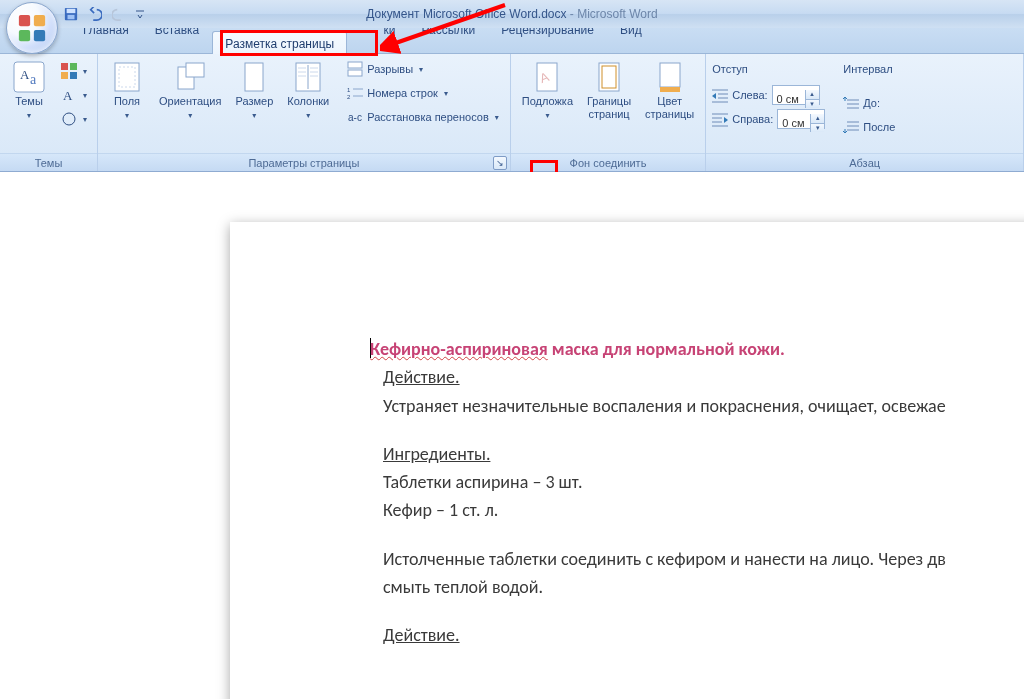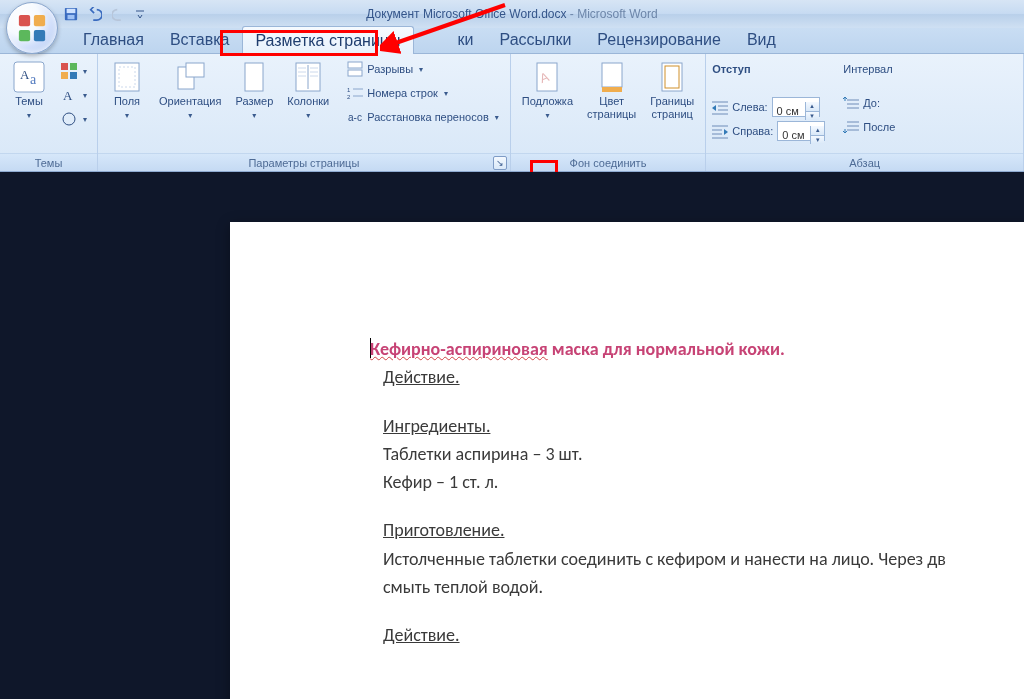--- a/index.html
+++ b/index.html
@@ -14,22 +14,22 @@
 
   
   .office-btn{position:absolute;top:2px;left:6px;width:52px;height:52px;border-radius:50%;
     background:radial-gradient(circle at 30% 30%,#fff 0%,#f5f9fe 35%,#d0defb 60%,#adc6ec 100%);
     border:1px solid #8aa6cc;box-shadow:inset 0 0 6px rgba(255,255,255,.9),0 2px 4px rgba(0,0,0,.25);
     z-index:20;display:flex;align-items:center;justify-content:center}
   .office-btn svg{width:30px;height:30px}
 
   
   .tabstrip{height:26px;background:linear-gradient(#c9ddf3,#bdd5ef);display:flex;align-items:flex-end;padding-left:70px;gap:0;border-bottom:1px solid #9bb6d8}
-  .tab{padding:5px 12px 4px;font-size:16px;color:#2e4e82;border:1px solid transparent;border-bottom:none;border-radius:3px 3px 0 0;cursor:default}
-  .tab.active{background:linear-gradient(#f5faff,#e7f1fc);border-color:#9bb6d8;position:relative;top:1px;color:#1f3d6e}
+  .tab{padding:5px 12px 16px;font-size:12px;color:#2e4e82;border:1px solid transparent;border-bottom:none;border-radius:3px 3px 0 0;cursor:default}
+  .tab.active{background:linear-gradient(#f5faff,#e7f1fc);border-color:#9bb6d8;position:relative;top:14px;color:#1f3d6e}
 
   
   .ribbon{height:118px;background:linear-gradient(#e9f2fc,#d9e8f8 90%,#c9ddf3);display:flex;border-bottom:1px solid #8fabd1;position:relative}
   .group{display:flex;flex-direction:column;padding:4px 6px 0;border-right:1px solid #b9cfeb;height:100%}
   .group .body{flex:1;display:flex;align-items:flex-start;gap:4px}
   .group .label{height:18px;line-height:18px;font-size:11px;color:#4e6b95;text-align:center;background:linear-gradient(#d6e7fa,#c5daf3);margin:0 -6px 0 -6px;border-top:1px solid #c2d7ef;position:relative}
   .group .label .launcher{position:absolute;right:3px;top:2px;width:14px;height:14px;border:1px solid #7f9cc6;background:linear-gradient(#f4f9ff,#d9e8f8);border-radius:2px;display:flex;align-items:center;justify-content:center;font-size:9px;color:#3a5b8e}
 
   .big-btn{display:flex;flex-direction:column;align-items:center;justify-content:flex-start;gap:2px;min-width:46px;padding:2px 4px;border:1px solid transparent;border-radius:3px}
   .big-btn .ico{width:32px;height:32px;display:flex;align-items:center;justify-content:center}
@@ -47,21 +47,21 @@
   .num-input .spin{width:14px;display:flex;flex-direction:column;border-left:1px solid #9bb6d8}
   .num-input .spin div{height:9px;line-height:8px;text-align:center;font-size:7px;color:#3a5b8e;background:linear-gradient(#f4f9ff,#d9e8f8)}
   .num-input .spin div+div{border-top:1px solid #9bb6d8}
 
   
   .annot{position:absolute;pointer-events:none}
   .red-box{border:3px solid #ff0000}
   .arrow-svg{position:absolute;pointer-events:none}
 
   
-  .workspace{position:absolute;top:172px;bottom:0;left:0;right:0;background:#0f172a;overflow:hidden}
+  .workspace{position:absolute;top:172px;bottom:0;left:0;right:0;background:#ffffff;overflow:hidden}
   .page{position:absolute;left:230px;top:50px;width:860px;height:1100px;background:#fff;box-shadow:0 3px 12px rgba(0,0,0,.35);padding:115px 80px 50px 140px;font-family:Calibri,Arial,sans-serif;font-size:18px;color:#3a3a3a;line-height:1.35}
   .page h2{margin:0 0 4px;font-size:18px;font-weight:bold}
   .page h2.berry{color:#c74375}
   .page h2.berry .wavy{text-decoration:underline wavy #d04444;text-decoration-thickness:1px}
   .page .u{text-decoration:underline}
   .page p{margin:0 13px 4px}
   .page .gap{height:20px}
   
   .text-cursor{display:inline-block;border-left:1.5px solid #000;height:20px;vertical-align:-3px;margin-right:-1px}
 
@@ -279,45 +279,45 @@
             </svg>
           </div>
         <div class="lbl">
             <span>Подложка</span>
             <span class="dd">▾</span>
           </div>
       </div>
       <div class="big-btn">
         <div class="ico">
             <svg width="32" height="32">
+              <rect x="6" y="2" width="20" height="28" fill="#fff" stroke="#8aa6cc"></rect>
+              <rect x="9" y="5" width="14" height="22" fill="none" stroke="#d0902a"></rect>
+            </svg>
+          </div>
+        <div class="lbl" style="white-space:pre">Границы
+страниц</div>
+      </div>
+      <div class="big-btn">
+        <div class="ico">
+            <svg width="32" height="32">
               <rect x="6" y="2" width="20" height="24" fill="#fff" stroke="#8aa6cc"></rect>
               <rect x="6" y="26" width="20" height="5" fill="#f0ad4e"></rect>
             </svg>
           </div>
         <div class="lbl" style="white-space:pre">Цвет
 страницы</div>
-      </div>
-      <div class="big-btn">
-        <div class="ico">
-            <svg width="32" height="32">
-              <rect x="6" y="2" width="20" height="28" fill="#fff" stroke="#8aa6cc"></rect>
-              <rect x="9" y="5" width="14" height="22" fill="none" stroke="#d0902a"></rect>
-            </svg>
-          </div>
-        <div class="lbl" style="white-space:pre">Границы
-страниц</div>
       </div>
     </div>
     <div class="label">Фон соединить</div>
   </div>
 
   <div class="group" style="flex:1">
     <div class="body" style="gap:18px">
       <div class="stack">
-        <div class="input-row" style="font-weight:bold;color:#2e4e82;margin-bottom:14px">Отступ</div>
+        <div class="input-row" style="font-weight:normal;color:#2e4e82;margin-bottom:2px">Отступ</div>
         <div class="input-row">
           <div class="ico">
               <svg width="16" height="16">
                 <g stroke="#6f8cb8">
                   <line x1="0" y1="3" x2="16" y2="3"></line>
                   <line x1="6" y1="7" x2="16" y2="7"></line>
                   <line x1="6" y1="11" x2="16" y2="11"></line>
                   <line x1="0" y1="15" x2="16" y2="15"></line>
                 </g>
                 <path d="M0 9l4-3v6z" fill="#337ab7"></path>
@@ -404,25 +404,25 @@
         <path d="M0 0L6 3L0 6z" fill="#ff0000"></path>
       </marker>
     </defs>
   <line x1="150" y1="80" x2="12" y2="10" stroke="#ff0000" stroke-width="4" marker-end="url(#ah2)"></line>
 </svg>
 
 <div class="workspace">
   <div class="page">
     <h2 class="berry"><span class="text-cursor"></span><span class="wavy">Кефирно-аспириновая</span><span> маска для нормальной кожи.</span></h2>
     <p class="u">Действие.</p>
+    <p>Устраняет незначительные воспаления и покраснения, очищает, освежае</p>
     <div class="gap"></div>
     <p class="u">Ингредиенты.</p>
     <p>Таблетки аспирина – 3 шт.</p>
     <p>Кефир – 1 ст. л.</p>
     <div class="gap"></div>
-    <p class="u">Приготовление.</p>
     <p>Истолченные таблетки соединить с кефиром и нанести на лицо. Через дв</p>
     <p>смыть теплой водой.</p>
     <div class="gap"></div>
     <p class="u">Действие.</p>
 
   </div>
 </div>
 
 </body></html>

